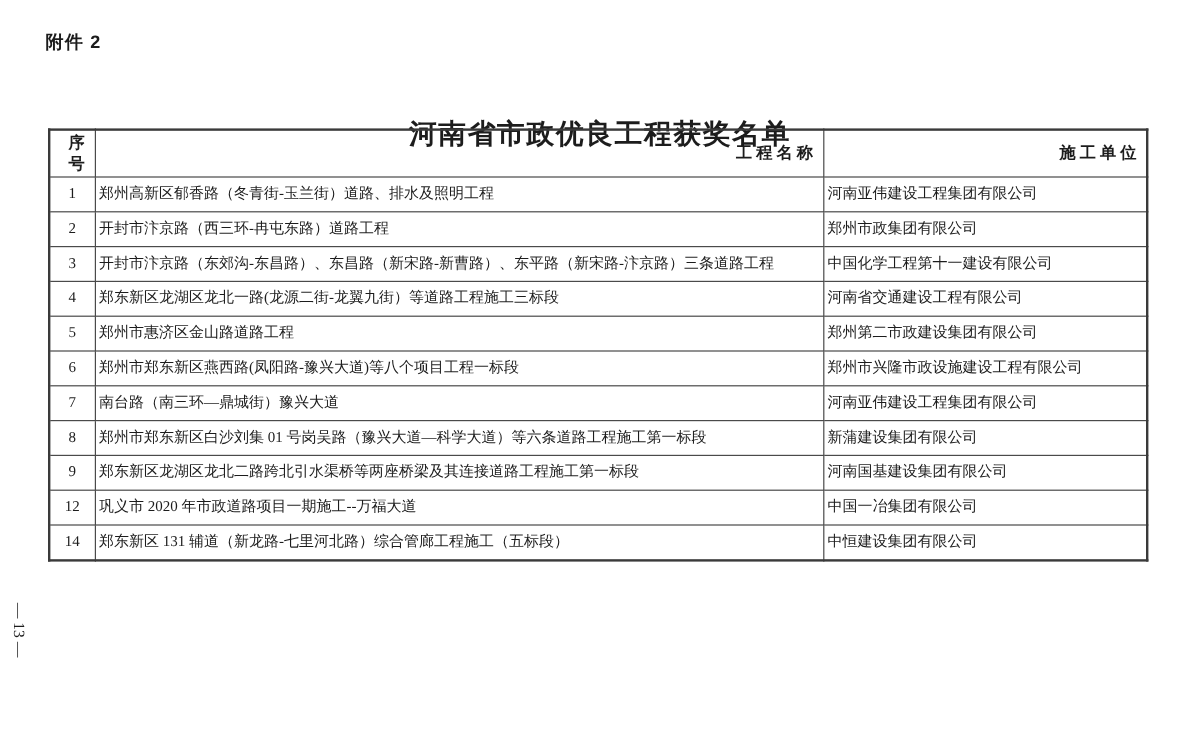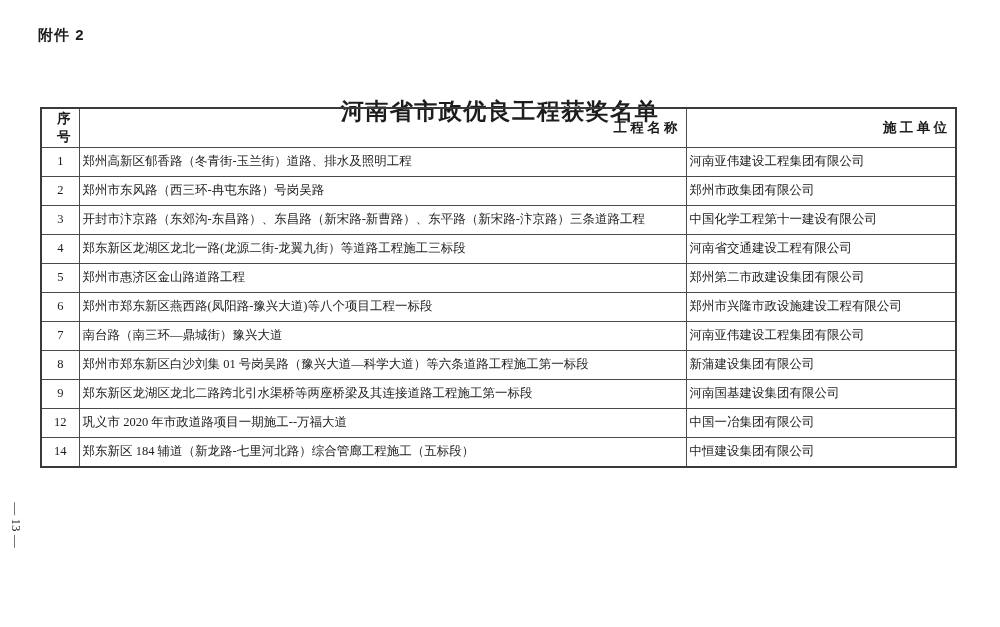--- a/index.html
+++ b/index.html
@@ -113,21 +113,21 @@
       </tr>
     </thead>
     <tbody>
         <tr>
           <td class="cell-no">1</td>
           <td class="cell-project">郑州高新区郁香路（冬青街-玉兰街）道路、排水及照明工程</td>
           <td class="cell-contractor">河南亚伟建设工程集团有限公司</td>
         </tr>
         <tr>
           <td class="cell-no">2</td>
-          <td class="cell-project">郑州市东风路（西三环-冉屯东路）号岗吴路</td>
+          <td class="cell-project">开封市汴京路（西三环-冉屯东路）道路工程</td>
           <td class="cell-contractor">郑州市政集团有限公司</td>
         </tr>
         <tr>
           <td class="cell-no">3</td>
           <td class="cell-project">开封市汴京路（东郊沟-东昌路）、东昌路（新宋路-新曹路）、东平路（新宋路-汴京路）三条道路工程</td>
           <td class="cell-contractor">中国化学工程第十一建设有限公司</td>
         </tr>
         <tr>
           <td class="cell-no">4</td>
           <td class="cell-project">郑东新区龙湖区龙北一路(龙源二街-龙翼九街）等道路工程施工三标段</td>
@@ -158,19 +158,19 @@
           <td class="cell-project">郑东新区龙湖区龙北二路跨北引水渠桥等两座桥梁及其连接道路工程施工第一标段</td>
           <td class="cell-contractor">河南国基建设集团有限公司</td>
         </tr>
         <tr>
           <td class="cell-no">12</td>
           <td class="cell-project">巩义市 2020 年市政道路项目一期施工--万福大道</td>
           <td class="cell-contractor">中国一冶集团有限公司</td>
         </tr>
         <tr>
           <td class="cell-no">14</td>
-          <td class="cell-project">郑东新区 184 辅道（新龙路-七里河北路）综合管廊工程施工（五标段）</td>
+          <td class="cell-project">郑东新区 131 辅道（新龙路-七里河北路）综合管廊工程施工（五标段）</td>
           <td class="cell-contractor">中恒建设集团有限公司</td>
         </tr>
       </tbody>
   </table>
 
 </div>
 
 </body></html>

